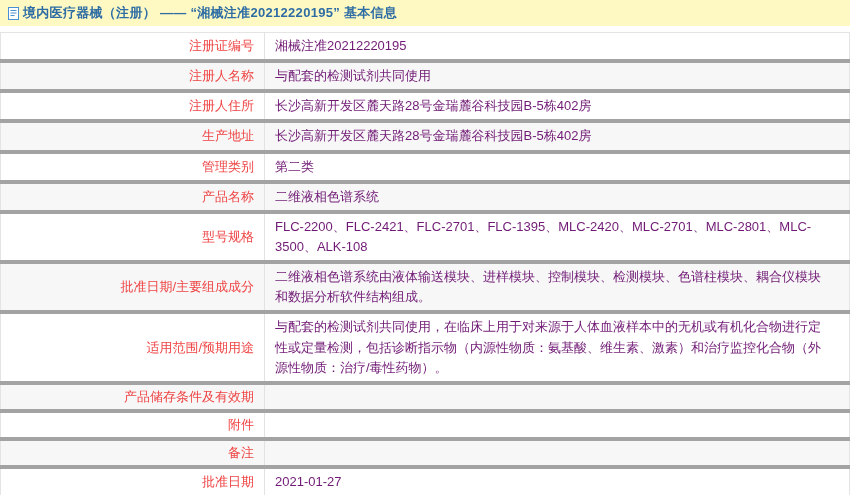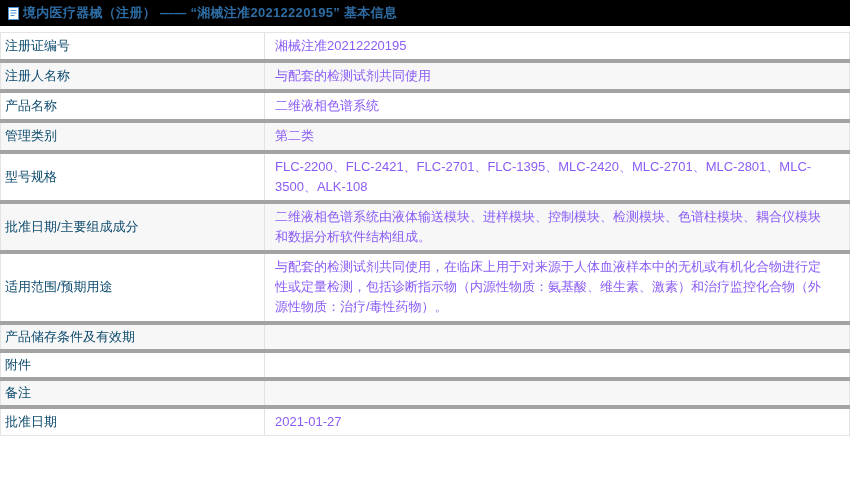--- a/index.html
+++ b/index.html
@@ -5,21 +5,21 @@
   * { box-sizing: border-box; }
   html, body {
     margin: 0; padding: 0;
     width: 850px; height: 495px;
     background: #ffffff;
     font-family: "Liberation Sans", "DejaVu Sans", sans-serif;
     overflow: hidden;
   }
   .header {
     width: 850px; height: 26px;
-    background: #000000;
+    background: #fef9c3;
     display: flex; align-items: center;
     padding: 0 8px;
   }
   .doc-icon { display: inline-flex; margin-right: 4px; flex: 0 0 auto; }
   .page-title {
     color: #2e6da4;
     font-size: 13px;
     font-weight: bold;
     letter-spacing: 0.3px;
     white-space: nowrap;
@@ -34,30 +34,30 @@
   .info-table tr { background: #ffffff; }
   .info-table tr:nth-child(even) { background: #f7f7f7; }
   .info-table td {
     font-size: 13px;
     border-top: 4px solid #a3a3a3;
     vertical-align: middle;
   }
   .info-table tr:first-child td { border-top: none; }
   td.label {
     width: 264px;
-    text-align: left;
+    text-align: right;
     padding: 3px 10px 3px 4px;
-    color: #0c4a6e;
+    color: #ef4444;
     border-right: 1px solid #e2e2e2;
     height: 23px;
     white-space: nowrap;
   }
   td.value {
     padding: 3px 20px 3px 10px;
-    color: #8b5cf6;
+    color: #701a75;
     line-height: 1.55;
   }
 </style>
 </head>
 <body>
 
 <div class="header">
   <span class="doc-icon">
     <svg width="11" height="13" viewBox="0 0 11 13">
       <rect x="0.5" y="0.5" width="10" height="12" fill="#ffffff" stroke="#4a90d2" stroke-width="1"></rect>
@@ -73,26 +73,34 @@
   <tbody id="table-body">
       <tr>
         <td class="label"><span>注册证编号</span></td>
         <td class="value">湘械注准20212220195</td>
       </tr>
       <tr>
         <td class="label"><span>注册人名称</span></td>
         <td class="value">与配套的检测试剂共同使用</td>
       </tr>
       <tr>
-        <td class="label"><span>产品名称</span></td>
-        <td class="value">二维液相色谱系统</td>
+        <td class="label"><span>注册人住所</span></td>
+        <td class="value">长沙高新开发区麓天路28号金瑞麓谷科技园B-5栋402房</td>
+      </tr>
+      <tr>
+        <td class="label"><span>生产地址</span></td>
+        <td class="value">长沙高新开发区麓天路28号金瑞麓谷科技园B-5栋402房</td>
       </tr>
       <tr>
         <td class="label"><span>管理类别</span></td>
         <td class="value">第二类</td>
+      </tr>
+      <tr>
+        <td class="label"><span>产品名称</span></td>
+        <td class="value">二维液相色谱系统</td>
       </tr>
       <tr>
         <td class="label"><span>型号规格</span></td>
         <td class="value">FLC-2200、FLC-2421、FLC-2701、FLC-1395、MLC-2420、MLC-2701、MLC-2801、MLC-3500、ALK-108</td>
       </tr>
       <tr>
         <td class="label"><span>批准日期/主要组成成分</span></td>
         <td class="value">二维液相色谱系统由液体输送模块、进样模块、控制模块、检测模块、色谱柱模块、耦合仪模块和数据分析软件结构组成。</td>
       </tr>
       <tr>

